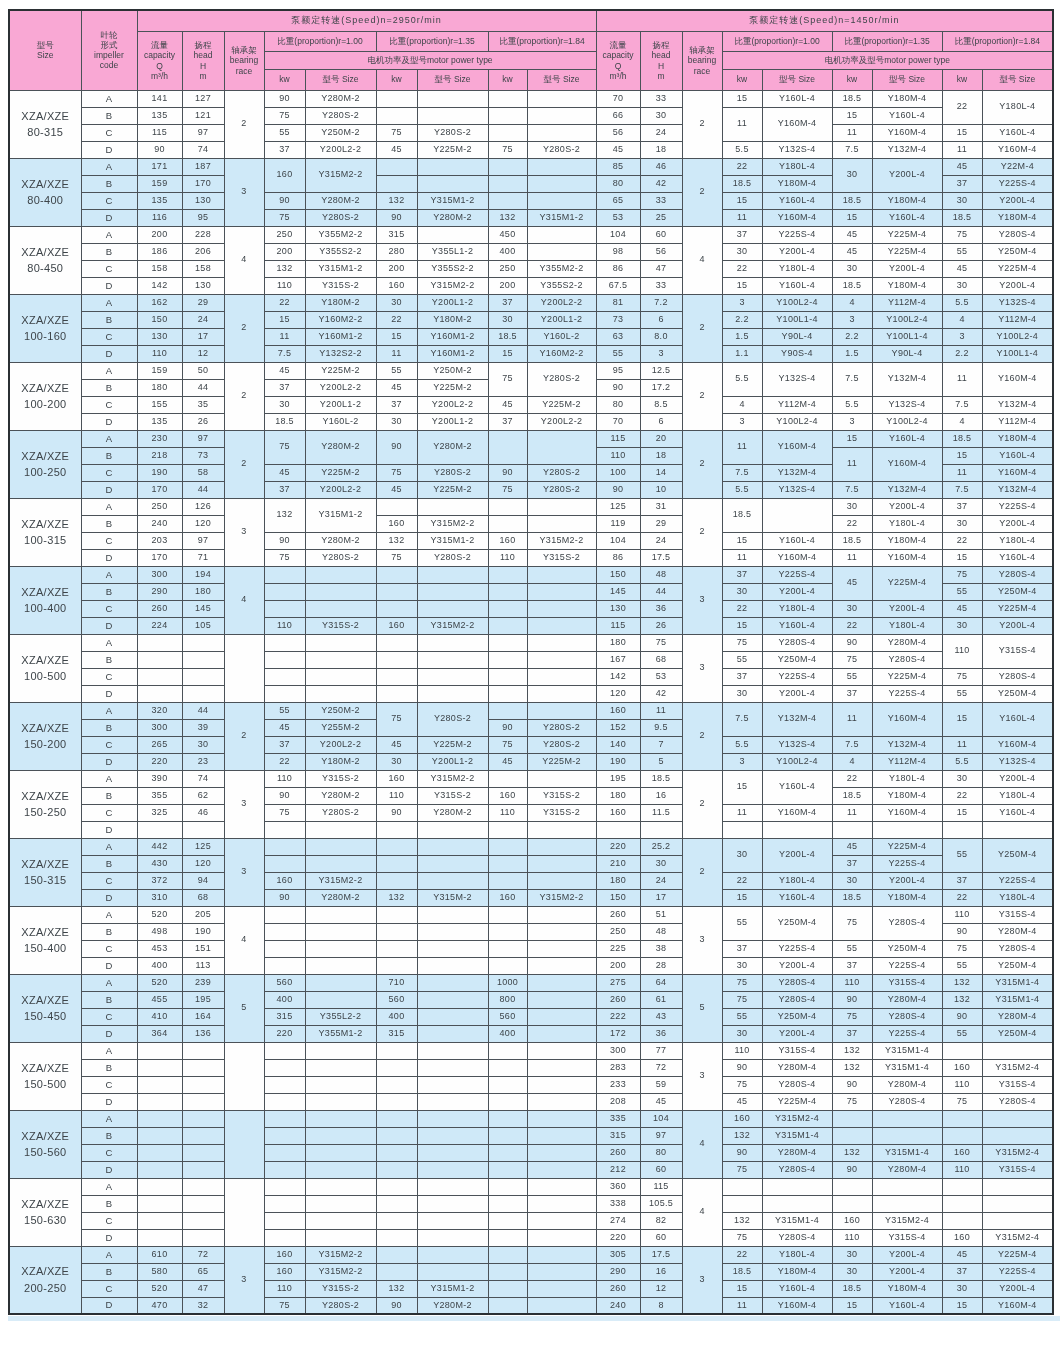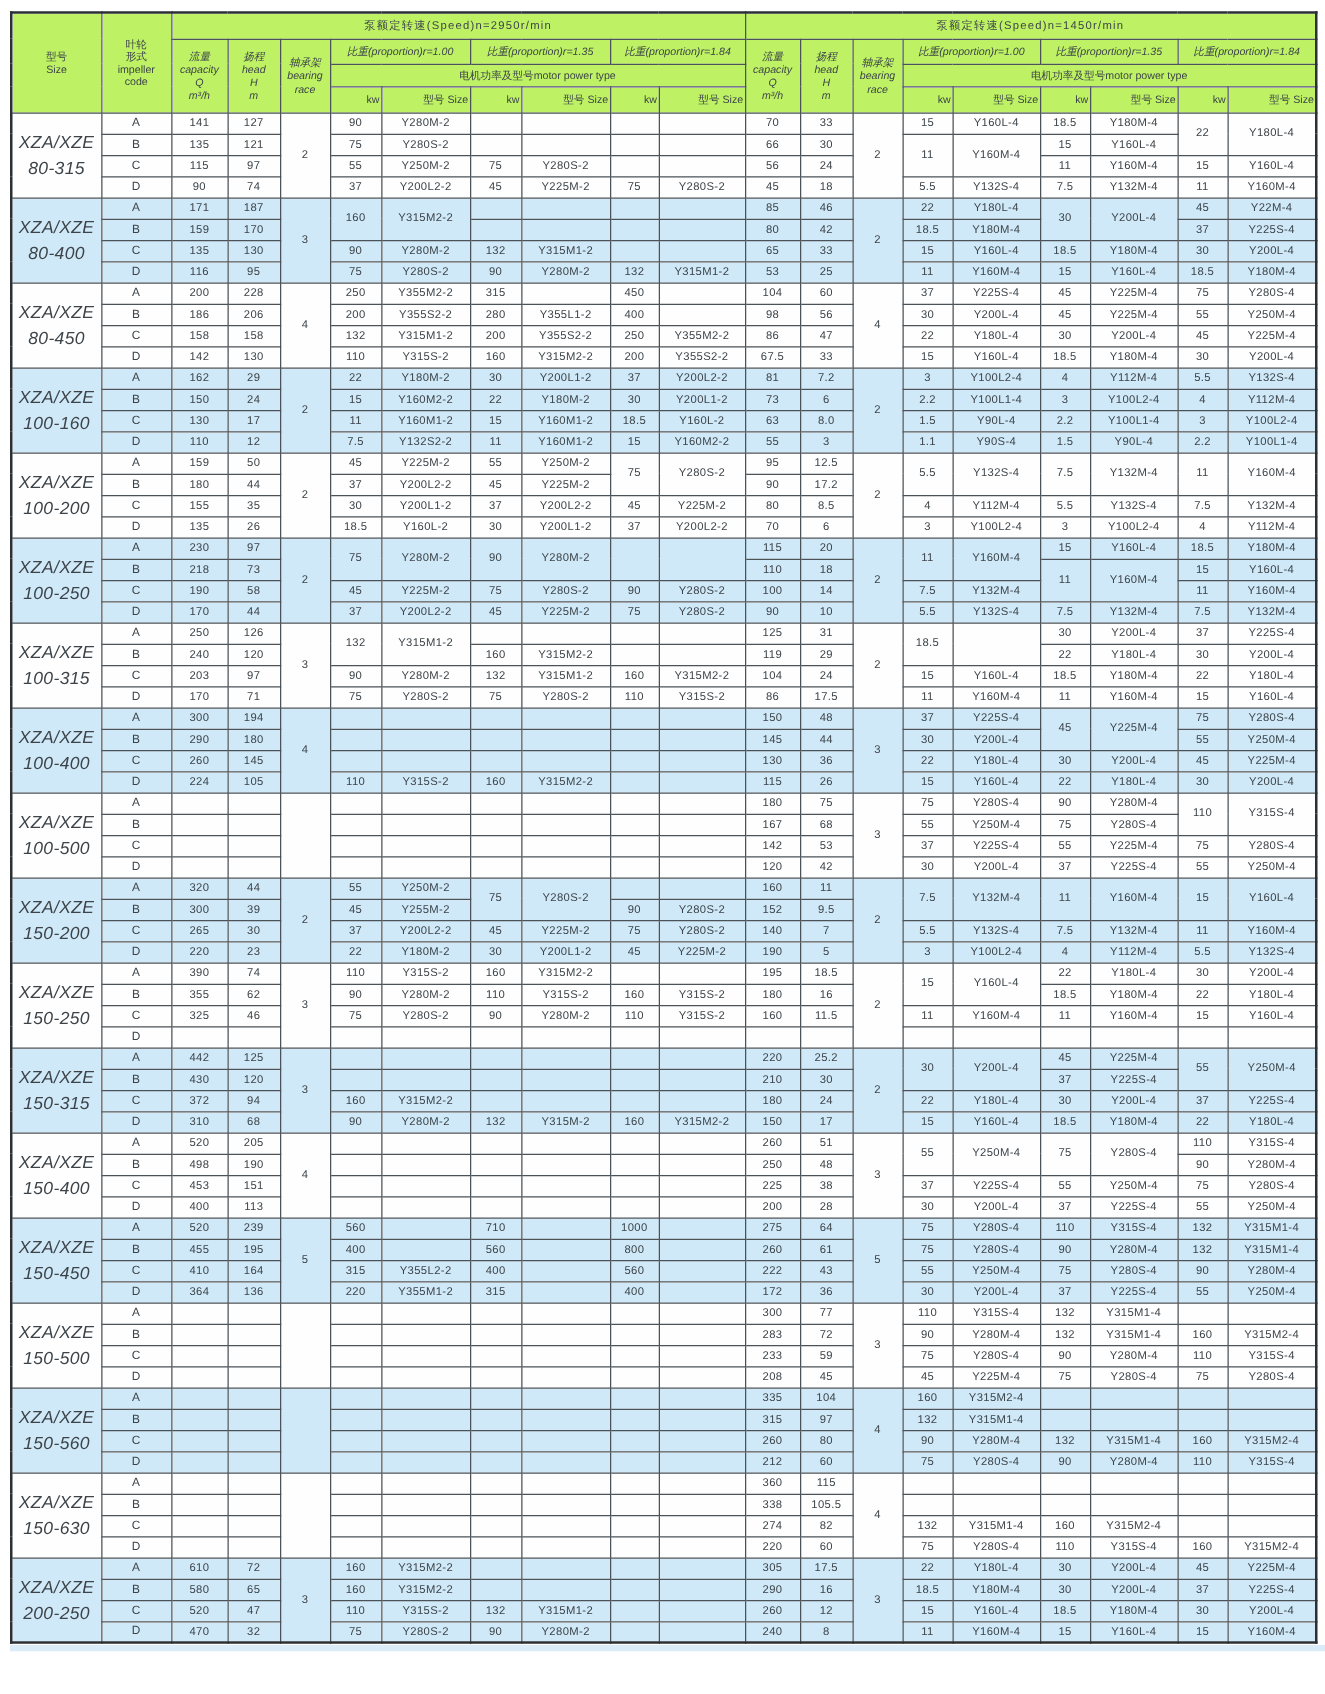--- a/index.html
+++ b/index.html
@@ -1,28 +1,28 @@
 <!DOCTYPE html>
 <html><head>
 <meta charset="utf-8">
 <style>
   html,body{margin:0;padding:0;background:#fff;font-family:"Liberation Sans",sans-serif;}
   .wrap{width:1060px;height:1355px;box-sizing:border-box;padding:9px 8px 0 8px;background:#fff;}
   table.spec{border-collapse:collapse;table-layout:fixed;width:1044px;border:2px solid #2b3034;}
   th,td{border:1px solid #4b5258;text-align:center;vertical-align:middle;
         color:#3d4449;padding:0 1px;overflow:hidden;box-sizing:border-box;}
-  th{font-size:8.5px;font-weight:normal;background:#bef264;white-space:pre-line;line-height:1.18;}
+  th{font-size:8.5px;font-weight:normal;background:#f9a8d4;white-space:pre-line;line-height:1.18;}
   th.banner{font-size:9px;letter-spacing:1px;}
   tr.h1 th{height:21px;}
-  tr.h2 th{height:20px;font-style:italic;}
+  tr.h2 th{height:20px;}
   tr.h3 th{height:18px;}
-  tr.h4 th{height:21px;text-align:right;}
+  tr.h4 th{height:21px;}
   td{font-size:9px;height:17px;line-height:1.05;background:#fefefe;letter-spacing:0.3px;}
   tr.shaded td{background:#cfe9f8;}
-  td.size-cell{font-size:14px;white-space:pre-line;line-height:1.5;font-style:italic;}
+  td.size-cell{font-size:11px;white-space:pre-line;line-height:1.5;}
   td.code-cell{font-size:9.5px;}
   .bottom-strip{width:1060px;height:5px;background:#d9ecf8;margin-top:1px;}
 </style>
 </head>
 <body>
 
 <div class="wrap">
   <table class="spec">
     <colgroup>
       <col style="width:72px">

